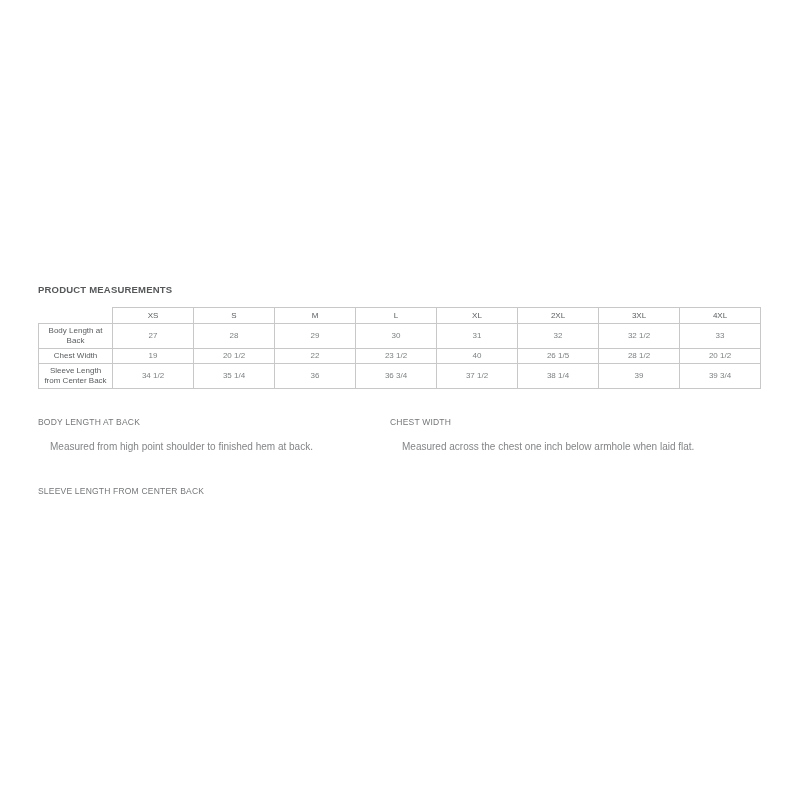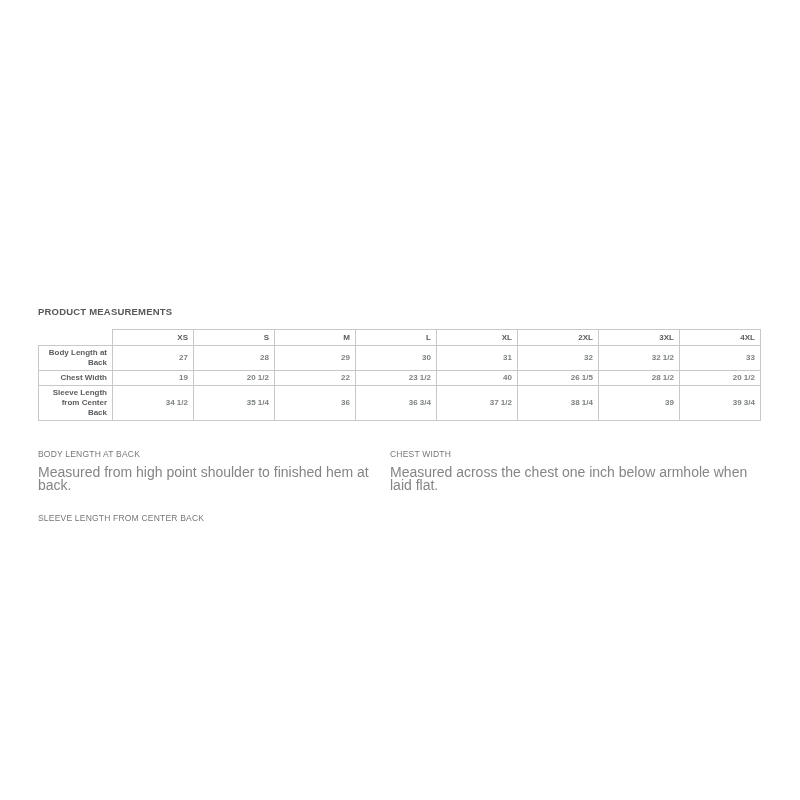--- a/index.html
+++ b/index.html
@@ -11,21 +11,21 @@
     position: relative;
     width: 800px;
     height: 800px;
     background: #ffffff;
     overflow: hidden;
     font-family: "Liberation Sans", "DejaVu Sans", sans-serif;
   }
   .content {
     position: absolute;
     left: 38px;
-    top: 306px;
+    top: 284px;
     width: 722px;
   }
   .section-title {
     margin: 0 0 11px 0;
     font-size: 9.5px;
     line-height: 12px;
     font-weight: bold;
     letter-spacing: 0.2px;
     color: var(--heading_text, #555759);
   }
@@ -34,23 +34,23 @@
     table-layout: fixed;
     width: 722px;
   }
   table.meas col.label-col { width: 74px; }
   table.meas col.size-col  { width: 81px; }
   table.meas th, table.meas td {
     border: 1px solid var(--table_border, #c8c8c8);
     padding: 2px 5px;
     font-size: 8px;
     line-height: 10px;
-    text-align: right;
+    text-align: center;
     vertical-align: middle;
-    font-weight: bold;
+    font-weight: normal;
     background: #ffffff;
   }
   table.meas th.corner {
     border: none;
     background: transparent;
   }
   table.meas th {
     color: var(--table_label_text, #595c5e);
     height: 11px;
   }
@@ -69,24 +69,24 @@
     margin-top: 27px;
   }
   .def .term {
     font-size: 8.5px;
     line-height: 12px;
     letter-spacing: 0.2px;
     color: var(--term_text, #747678);
     margin: 0 0 6px 0;
   }
   .def .desc {
-    font-size: 14px;
+    font-size: 10px;
     line-height: 13px;
     color: var(--description_text, #838587);
-    margin: 0;
+    margin: 12px;
   }
 </style>
 </head>
 <body>
 
 <div class="page">
   <div class="content">
 
     <h2 class="section-title">PRODUCT MEASUREMENTS</h2>
 

